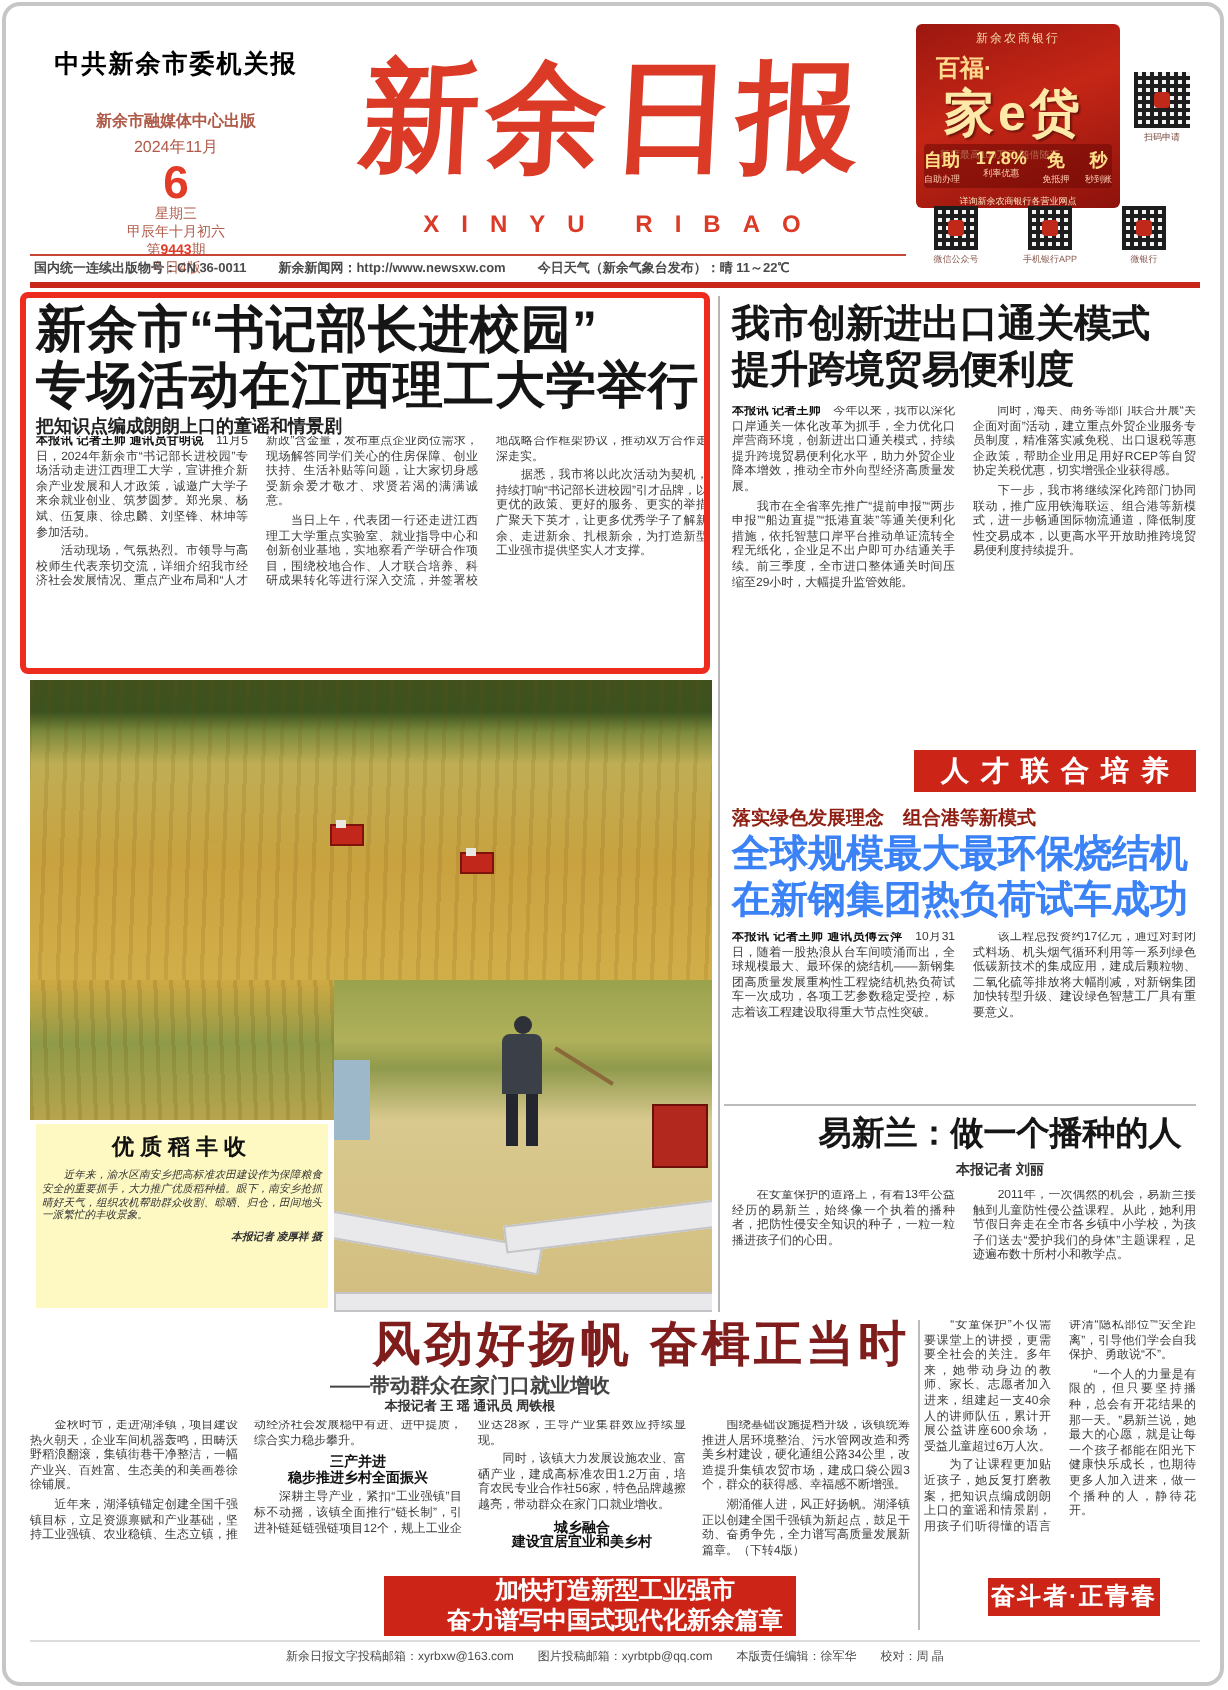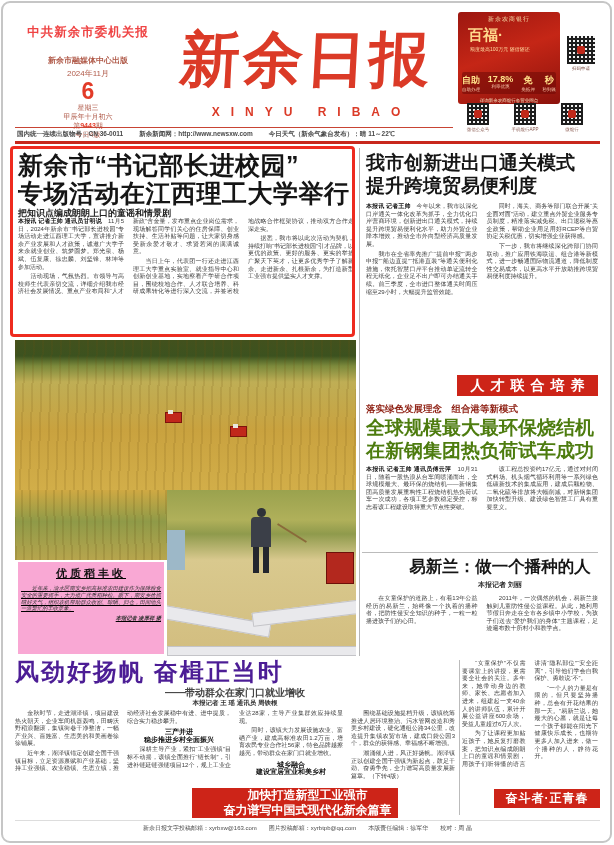--- a/index.html
+++ b/index.html
@@ -2,35 +2,35 @@
 <html><head>
 <meta charset="utf-8">
 <style>
   html,body{margin:0;padding:0;background:#fff;}
   body{width:614px;height:845px;position:relative;font-family:"Liberation Sans",sans-serif;overflow:hidden;}
   .abs{position:absolute;box-sizing:border-box;}
   .frame{left:1px;top:1px;width:611px;height:842px;border:2px solid #c6c6c6;border-radius:9px;z-index:20;pointer-events:none;}
 
   
   .pubinfo{left:18px;top:24px;width:140px;height:106px;text-align:center;color:#b05a49;}
-  .pubinfo .org{font-size:12.5px;font-weight:bold;color:#ef4444;letter-spacing:1px;}
+  .pubinfo .org{font-size:12.5px;font-weight:bold;color:#000000;letter-spacing:1px;}
   .pubinfo .pub{font-size:8px;font-weight:bold;margin-top:14px;}
   .pubinfo .ym{font-size:8px;margin-top:2px;}
   .pubinfo .day{font-size:23px;font-weight:bold;color:#e23b28;line-height:24px;}
   .pubinfo .sm{font-size:7px;line-height:9px;}
   .pubinfo .issue-no{color:#e23b28;font-weight:bold;}
 
   
   .paper-title{left:156px;top:14px;width:300px;height:90px;font-family:"DejaVu Serif",serif;font-weight:bold;font-size:60px;line-height:90px;color:#db3a27;text-align:center;letter-spacing:3px;transform:skewX(-3deg);}
   .paper-latin{left:156px;top:105px;width:300px;text-align:center;font-size:12px;font-weight:bold;color:#db3a27;letter-spacing:11px;text-indent:11px;}
 
   
   .ad{left:458px;top:12px;width:102px;height:92px;background:linear-gradient(160deg,#9c1710,#c52616 45%,#8c120c);border-radius:3px;color:#ffe9a8;overflow:hidden;}
   .ad .bank{font-size:6px;color:#f5d9a6;text-align:center;padding-top:3px;letter-spacing:1px;}
-  .ad .brandp{font-size:15px;font-weight:bold;color:#ffd98d;margin:2px 0 0 10px;}
+  .ad .brandp{font-size:12px;font-weight:bold;color:#ffd98d;margin:2px 0 0 10px;}
   .ad .brand{font-size:25px;font-weight:bold;color:#ffe9a8;margin:-3px 0 0 14px;text-shadow:1px 1px 1px rgba(0,0,0,.4);letter-spacing:2px;}
   .ad .note{font-size:5px;color:#ffd9a0;margin:1px 0 0 12px;}
   .feats{position:absolute;left:4px;right:4px;bottom:10px;background:rgba(110,10,6,.55);border-radius:2px;display:flex;justify-content:space-between;padding:2px 0;}
   .feat{text-align:center;}
   .feat .fb{font-size:9px;font-weight:bold;color:#ffe089;display:block;}
   .feat .ft{font-size:4.5px;color:#ffccb0;display:block;}
   .ad .note2{position:absolute;bottom:1px;width:100%;text-align:center;font-size:4.5px;color:#f7e0c0;}
   .qr{background:repeating-linear-gradient(0deg,#1d1d1d 0 2px,transparent 2px 4px),repeating-linear-gradient(90deg,#1d1d1d 0 2px,#f2f2f2 2px 4px);position:relative;}
   .qr .dot{position:absolute;left:50%;top:50%;width:8px;height:8px;margin:-4px 0 0 -4px;background:#c0281a;border-radius:2px;}
   .adqr{left:564px;top:36px;width:34px;text-align:center;}
@@ -71,46 +71,46 @@
     linear-gradient(180deg,#9aa24e 0,#b0b05a 30px,#8f9a4c 44px,#d9c98e 70px,#d2bd7f 100%);overflow:hidden;}
   .rail{position:absolute;background:#e9e9ec;border:1px solid #c4c4c8;}
   .tarp{position:absolute;background:#9db8c8;}
   .machine{position:absolute;background:#b3281e;border:1px solid #6d1009;}
   .person-torso{position:absolute;background:#3b3f48;border-radius:4px 4px 0 0;}
   .person-head{position:absolute;background:#2e3238;border-radius:50%;}
   .person-legs{position:absolute;background:#23262e;}
   .shovel{position:absolute;background:#8a6a3a;transform:rotate(32deg);}
 
   
-  .capbox{left:18px;top:562px;width:146px;height:92px;background:#f9a8d4;padding:2px 3px;text-decoration:underline;}
+  .capbox{left:18px;top:562px;width:146px;height:92px;background:#fef9c3;padding:2px 3px;}
   .capbox .ct{text-align:center;font-size:11px;font-weight:bold;letter-spacing:3px;color:#111;margin:2px 0 4px;}
   .capbox .cb{font-size:5.3px;line-height:6.8px;font-style:italic;color:#333;text-align:justify;}
   .capbox .cc{font-size:5.3px;font-style:italic;font-weight:bold;color:#333;text-align:right;margin-top:3px;}
 
   
   .vdiv1{left:359px;top:148px;width:1px;height:508px;background:#b5b5b5;}
   .vdiv2{left:459px;top:660px;width:1px;height:155px;background:#bbb;}
   .hdiv1{left:362px;top:552px;width:236px;height:1px;background:#bbb;}
 
   
   .h-a{left:366px;top:151px;width:232px;font-size:19px;line-height:23px;font-weight:bold;color:#161616;white-space:pre-line;}
   .b-a{left:366px;top:203px;width:232px;height:166px;}
   .badge{background:#cd2418;color:#fff;font-weight:bold;text-align:center;}
   .badgeA{left:457px;top:375px;width:141px;height:21px;font-size:14px;line-height:21px;letter-spacing:6px;text-indent:6px;}
   .kick-b{left:366px;top:403px;width:232px;font-size:9.5px;font-weight:bold;color:#8e1f12;}
-  .h-b{left:366px;top:416px;width:232px;font-size:19px;line-height:23px;font-weight:bold;color:#4d7c0f;white-space:pre-line;}
+  .h-b{left:366px;top:416px;width:232px;font-size:19px;line-height:23px;font-weight:bold;color:#3b82f6;white-space:pre-line;}
   .b-b{left:366px;top:466px;width:232px;height:84px;}
   .h-c{left:402px;top:556px;width:196px;font-size:16.5px;font-weight:bold;color:#161616;text-align:center;}
   .by-c{left:402px;top:580px;width:196px;font-size:7px;font-weight:bold;color:#333;text-align:center;}
   .b-c1{left:366px;top:595px;width:232px;height:60px;}
   .b-c2{left:462px;top:660px;width:136px;height:154px;}
-  .badgeC{left:494px;top:789px;width:106px;height:19px;font-size:12px;line-height:19px;letter-spacing:1px;z-index:5;}
-
-  
-  .h-bot{left:15px;top:656px;width:440px;font-size:24px;font-weight:bold;color:#4c1d95;text-align:left;letter-spacing:2px;}
+  .badgeC{left:494px;top:789px;width:86px;height:19px;font-size:12px;line-height:19px;letter-spacing:1px;z-index:5;}
+
+  
+  .h-bot{left:15px;top:656px;width:440px;font-size:24px;font-weight:bold;color:#7f1d1d;text-align:right;letter-spacing:2px;}
   .sub-bot{left:15px;top:686px;width:440px;font-size:10px;font-weight:bold;color:#444;text-align:center;}
   .by-bot{left:15px;top:699px;width:440px;font-size:6.5px;font-weight:bold;color:#333;text-align:center;}
   .b-bot{left:15px;top:710px;width:440px;height:107px;}
   .cols4{column-count:4;column-gap:8px;}
   .crosshead{font-size:7px;font-weight:bold;text-align:center;white-space:pre-line;margin:3px 0;color:#111;break-inside:avoid;}
   .banner{left:192px;top:788px;width:206px;height:30px;background:#cd2418;color:#fff;font-weight:bold;text-align:center;font-size:12px;line-height:15px;white-space:pre-line;z-index:5;padding-left:25px;}
 
   
   .footrule{left:15px;top:820px;width:585px;height:1px;background:#ddd;}
   .footer{left:15px;top:824px;width:585px;text-align:center;font-size:6px;color:#4a4a4a;}
@@ -130,20 +130,21 @@
   <div class="sm"><span>第</span><span class="issue-no">9443</span><span>期</span></div>
   <div class="sm">今日4版</div>
 </div>
 
 <div class="abs paper-title">新余日报</div>
 <div class="abs paper-latin">XINYU RIBAO</div>
 
 <div class="abs ad">
   <div class="bank">新余农商银行</div>
   <div class="brandp">百福·</div>
+  <div class="brand">家e贷</div>
   <div class="note">额度最高100万元 随借随还</div>
   <div class="feats">
     <div class="feat">
         <span class="fb">自助</span>
         <span class="ft">自助办理</span>
       </div>
     <div class="feat">
         <span class="fb">17.8%</span>
         <span class="ft">利率优惠</span>
       </div>

